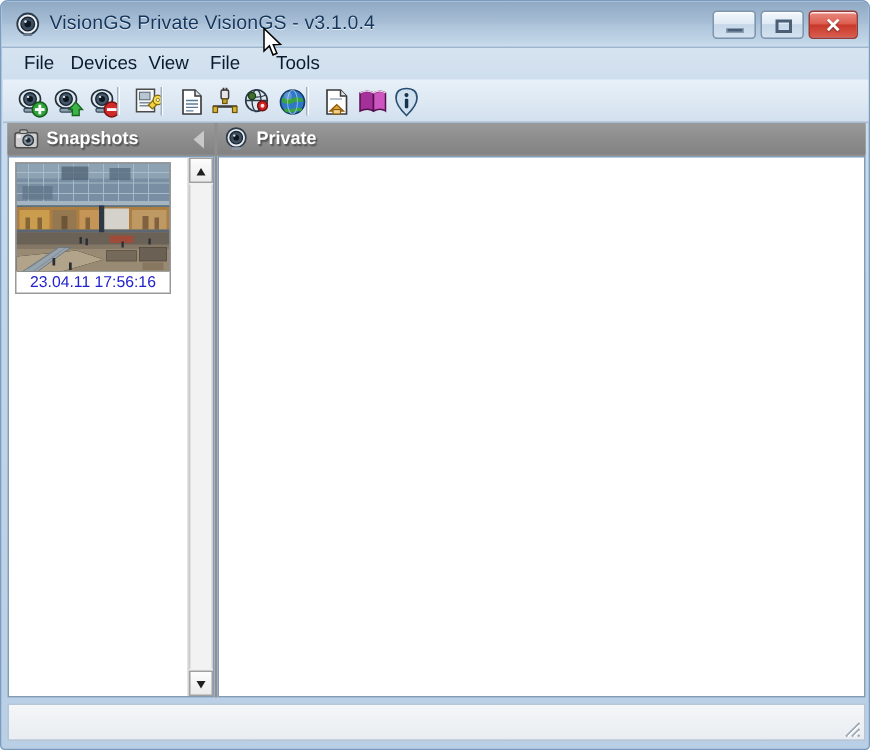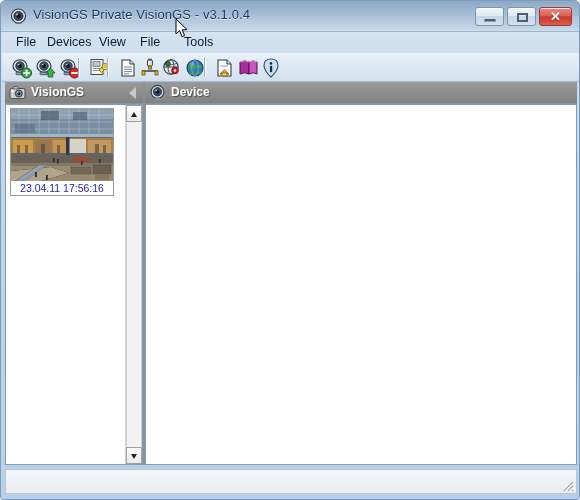--- a/index.html
+++ b/index.html
@@ -489,21 +489,21 @@
       <span class="panel-header-icon">
         <svg width="17" height="17" viewBox="0 0 17 17">
           <rect x="1" y="4.5" width="15" height="10" rx="1.6" fill="#cfcfcf" stroke="#4a4a4a" stroke-width="1"></rect>
           <rect x="4.2" y="2.6" width="5" height="2.4" rx="0.8" fill="#bdbdbd" stroke="#4a4a4a" stroke-width="0.8"></rect>
           <circle cx="9.8" cy="9.5" r="3.5" fill="#7f8d99" stroke="#27323c" stroke-width="0.9"></circle>
           <circle cx="9.8" cy="9.5" r="1.6" fill="#1b2630"></circle>
           <circle cx="8.7" cy="8.4" r="0.7" fill="#ffffff" opacity="0.8"></circle>
           <rect x="2.3" y="6" width="2.6" height="2" fill="#efefef"></rect>
         </svg>
       </span>
-      <span class="panel-header-title">VisionGS</span>
+      <span class="panel-header-title">Snapshots</span>
       <span id="collapse-arrow"></span>
     </div>
 
     <div id="snapshots-body">
 
       <div id="snapshot-item">
         <div id="snapshot-thumb">
           <svg width="102" height="72" viewBox="0 0 102 72" preserveAspectRatio="none">
 
             <rect x="0" y="0" width="102" height="26" fill="#7e93a6"></rect>
@@ -595,21 +595,21 @@
     <div class="panel-header" id="devices-header">
       <span class="panel-header-icon">
         <svg width="17" height="17" viewBox="0 0 17 17">
           <circle cx="8.5" cy="7.8" r="6.4" fill="#e4e9ee" stroke="#2b3b4b" stroke-width="1.1"></circle>
           <circle cx="8.5" cy="7.8" r="4.2" fill="#3d4f61" stroke="#16222e" stroke-width="0.8"></circle>
           <circle cx="8.5" cy="7.8" r="1.9" fill="#0d151d"></circle>
           <circle cx="7.2" cy="6.4" r="0.8" fill="#ffffff" opacity="0.85"></circle>
           <rect x="5.5" y="14.2" width="6" height="1.7" rx="0.6" fill="#8d9aa6"></rect>
         </svg>
       </span>
-      <span class="panel-header-title">Device</span>
+      <span class="panel-header-title">Private</span>
     </div>
 
     <div id="devices-body"></div>
 
   </div>
 
   <div id="statusbar">
     <span style="position:absolute;left:6px;top:5px;font-size:11px;color:#333;"></span>
     <span id="resize-grip">
       <svg width="14" height="14" viewBox="0 0 14 14">

